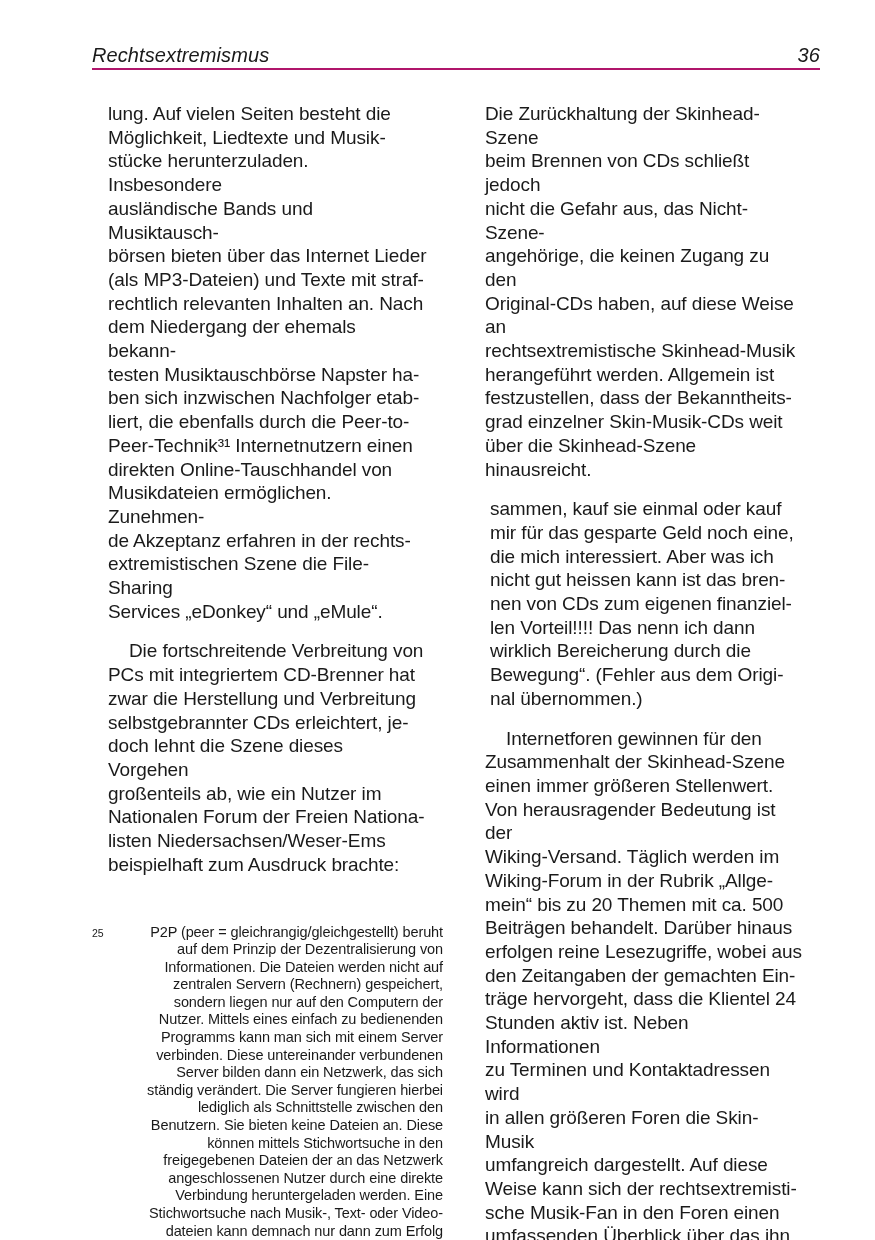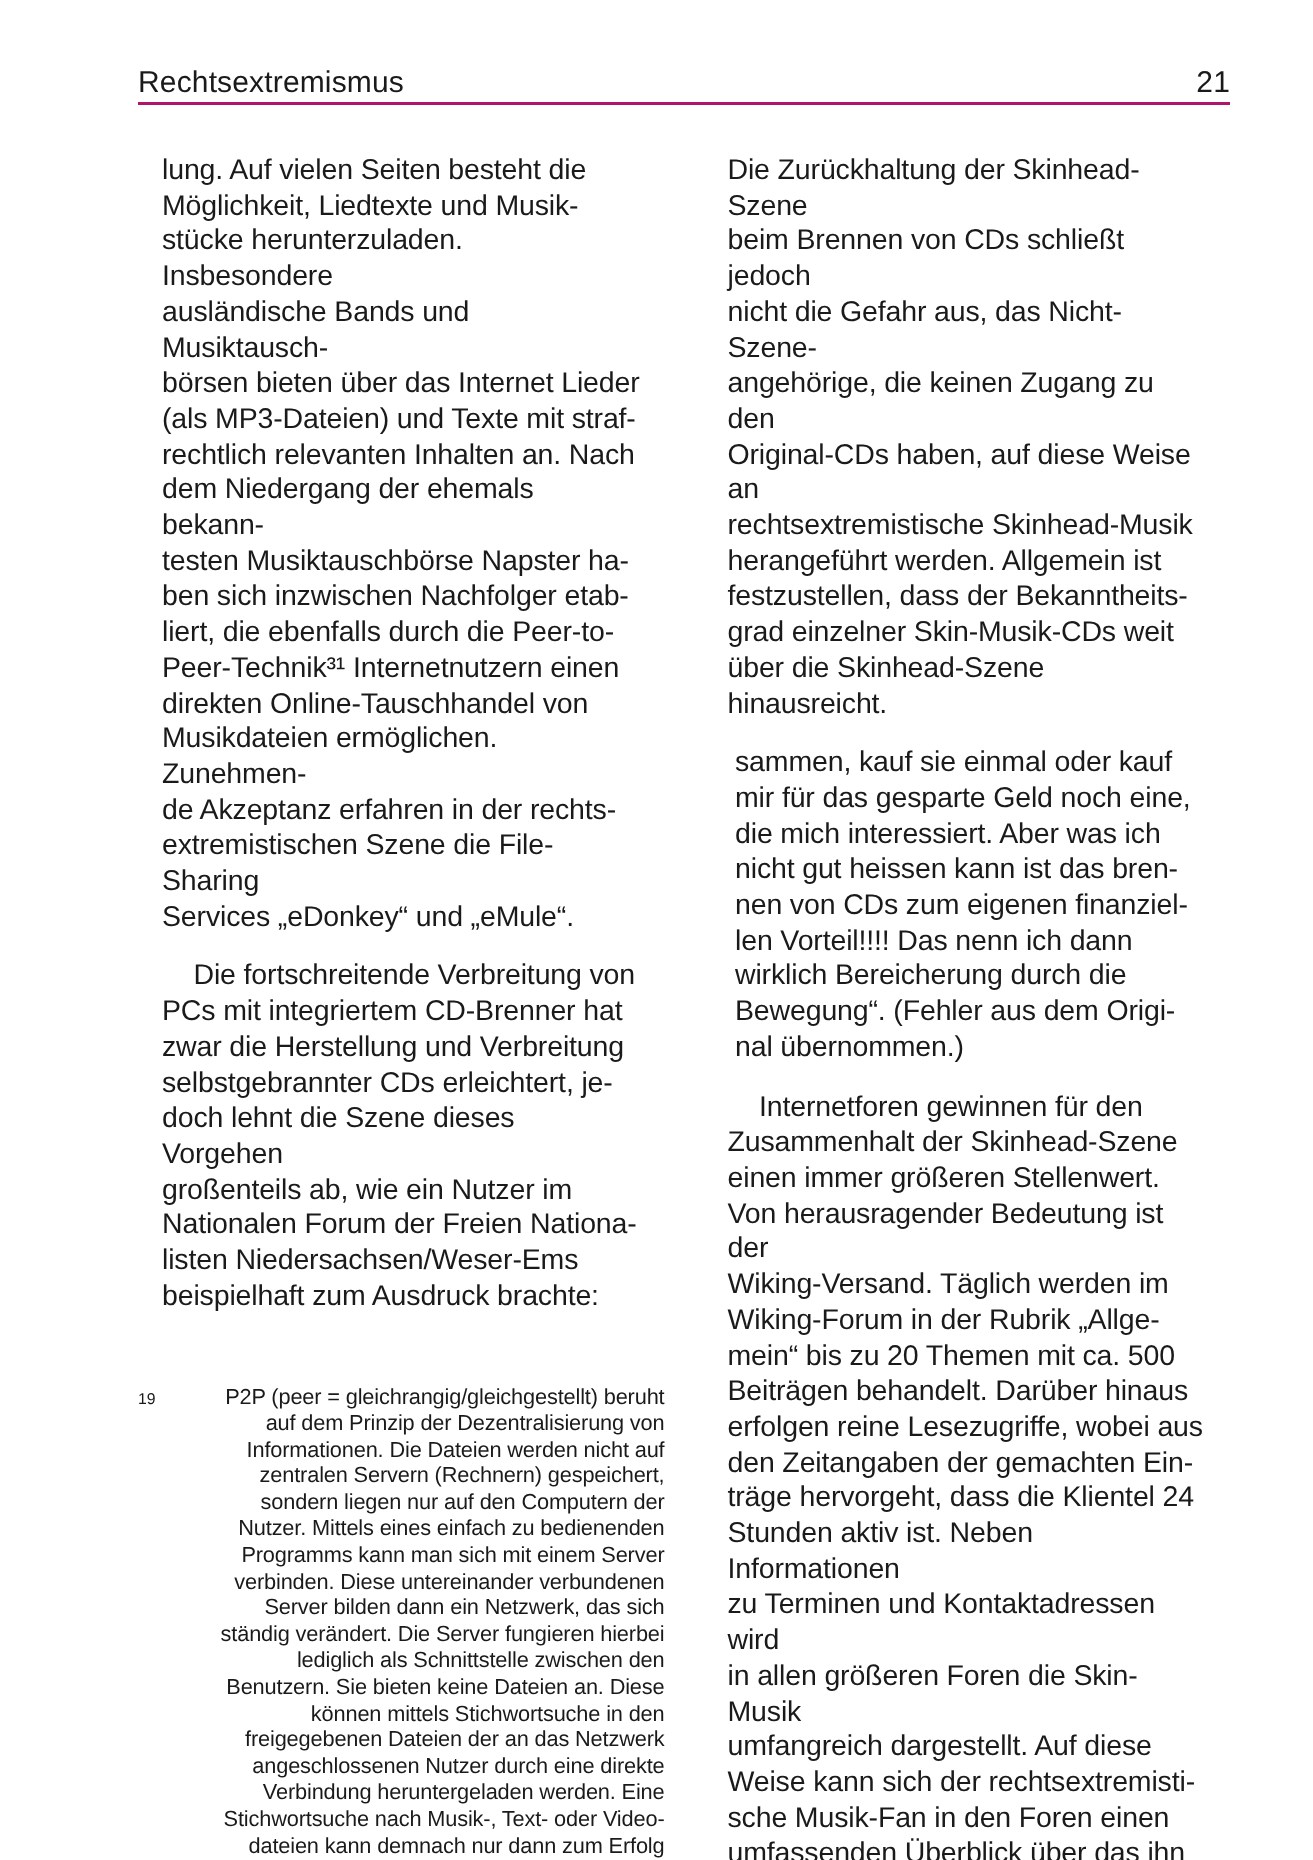--- a/index.html
+++ b/index.html
@@ -15,20 +15,21 @@
   .page-header {
     position: absolute;
     left: 92px;
     top: 44px;
     width: 728px;
     display: flex;
     justify-content: space-between;
     align-items: baseline;
     font-size: 20px;
     letter-spacing: 0.1px;
+    font-style: italic;
   }
   .header-rule {
     position: absolute;
     left: 92px;
     top: 68px;
     width: 728px;
     height: 2px;
     background: #b0156b;
   }
   .columns {
@@ -70,21 +71,21 @@
     text-align: right;
   }
 </style>
 </head>
 <body>
 
 <div class="page">
 
   <header class="page-header">
     <span>Rechtsextremismus</span>
-    <span>21</span>
+    <span>36</span>
   </header>
 
   <div class="header-rule" style="background: rgb(176, 21, 107);"></div>
 
   <main class="columns">
 
     <div class="col">
       <p class="body">lung. Auf vielen Seiten besteht die
 Möglichkeit, Liedtexte und Musik-
 stücke herunterzuladen. Insbesondere
@@ -106,21 +107,21 @@
 PCs mit integriertem CD-Brenner hat
 zwar die Herstellung und Verbreitung
 selbstgebrannter CDs erleichtert, je-
 doch lehnt die Szene dieses Vorgehen
 großenteils ab, wie ein Nutzer im
 Nationalen Forum der Freien Nationa-
 listen Niedersachsen/Weser-Ems
 beispielhaft zum Ausdruck brachte:</p>
 
       <div class="footnote">
-        <span class="fn-marker">19</span>
+        <span class="fn-marker">25</span>
         <div class="fn-text">P2P (peer = gleichrangig/gleichgestellt) beruht
 auf dem Prinzip der Dezentralisierung von
 Informationen. Die Dateien werden nicht auf
 zentralen Servern (Rechnern) gespeichert,
 sondern liegen nur auf den Computern der
 Nutzer. Mittels eines einfach zu bedienenden
 Programms kann man sich mit einem Server
 verbinden. Diese untereinander verbundenen
 Server bilden dann ein Netzwerk, das sich
 ständig verändert. Die Server fungieren hierbei

